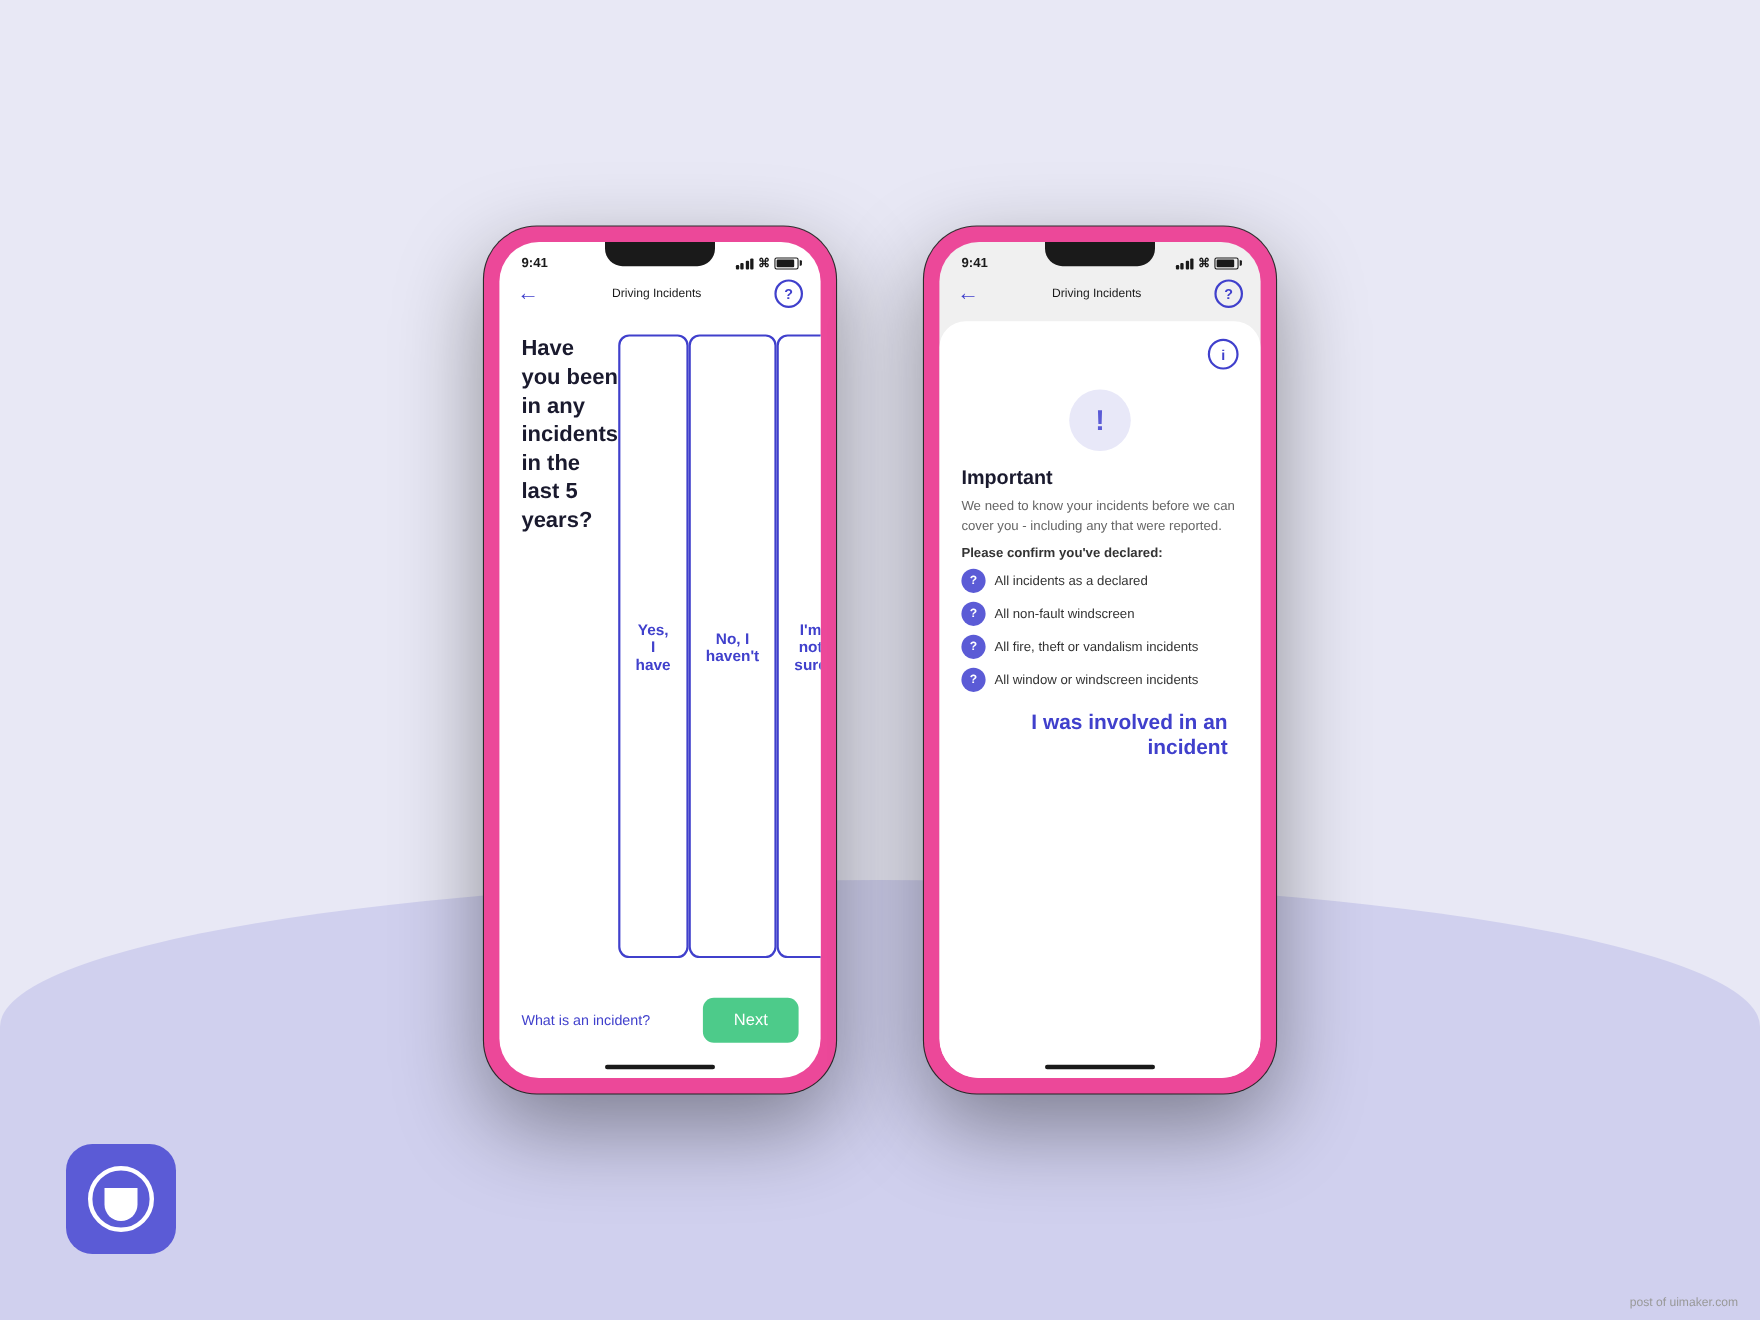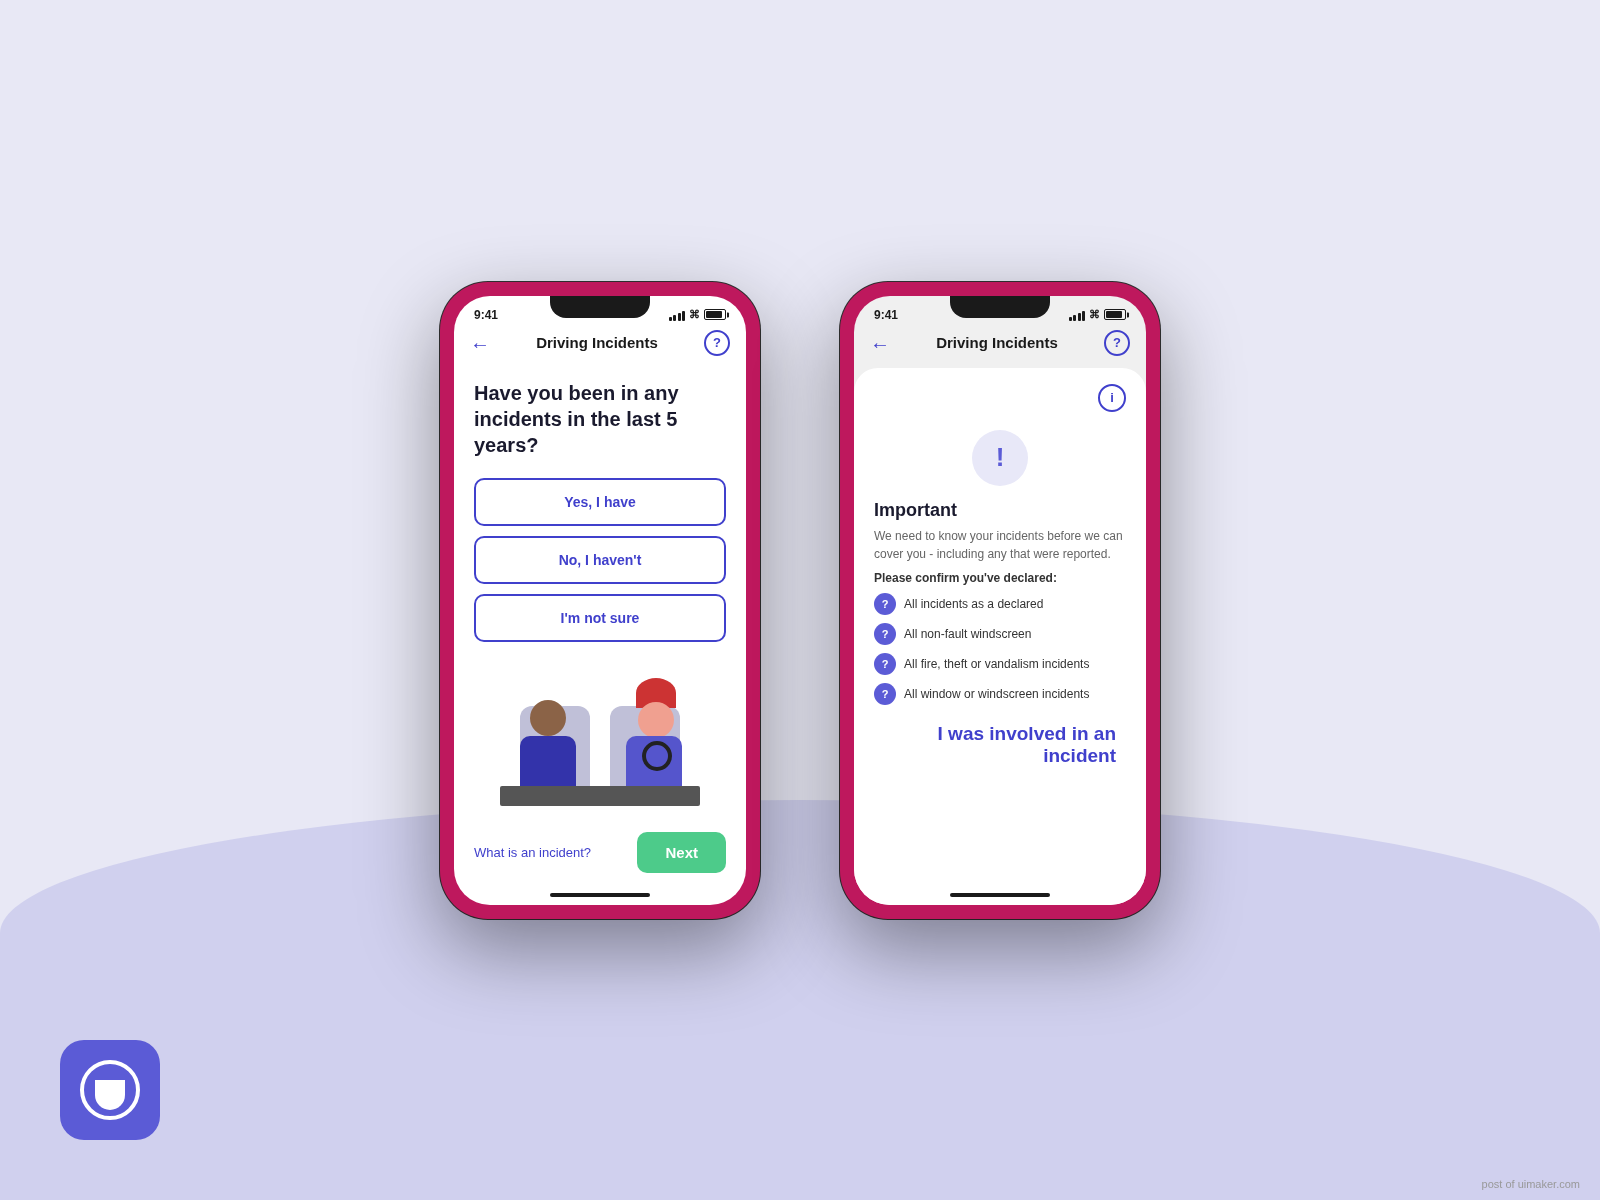--- a/index.html
+++ b/index.html
@@ -72,22 +72,22 @@
       bottom: 10px;
       right: 20px;
       font-size: 11px;
       color: #999;
     }
 
     
     .phone {
       position: relative;
       width: 320px;
-      height: 637px;
-      background: #be185d;
+      height: 788px;
+      background: #ec4899;
       border-radius: 48px;
       padding: 14px;
       box-shadow: 0 30px 80px rgba(0,0,0,0.4), 0 0 0 1px #333;
     }
     .phone-screen {
       width: 100%;
       height: 100%;
       background: white;
       border-radius: 36px;
       overflow: hidden;
@@ -176,22 +176,22 @@
       padding: 4px 16px 8px;
       flex-shrink: 0;
     }
     .nav-back {
       color: #4040cc;
       font-size: 20px;
       font-weight: 300;
       cursor: pointer;
     }
     .nav-title {
-      font-size: 15px;
-      font-weight: 700;
+      font-size: 11px;
+      font-weight: 400;
       color: #1a1a1a;
     }
     .nav-help {
       width: 26px;
       height: 26px;
       border: 2px solid #4040cc;
       border-radius: 50%;
       display: flex;
       align-items: center;
       justify-content: center;
@@ -199,21 +199,21 @@
       font-size: 13px;
       font-weight: 700;
       cursor: pointer;
     }
 
     
     .phone1-content {
       padding: 16px 20px;
       flex: 1;
       display: flex;
-      flex-direction: column;
+      flex-direction: row;
     }
     .question-title {
       font-size: 20px;
       font-weight: 800;
       color: #1a1a2e;
       line-height: 1.3;
       margin-bottom: 20px;
     }
     .option-btn {
       display: flex;
@@ -343,21 +343,21 @@
       font-size: 13px;
       cursor: pointer;
     }
     .next-btn {
       background: #4dcb8a;
       color: white;
       border: none;
       border-radius: 10px;
       padding: 12px 28px;
       font-size: 15px;
-      font-weight: 700;
+      font-weight: 400;
       cursor: pointer;
     }
     .home-indicator {
       width: 100px;
       height: 4px;
       background: #1a1a1a;
       border-radius: 2px;
       margin: 4px auto 8px;
     }
 

